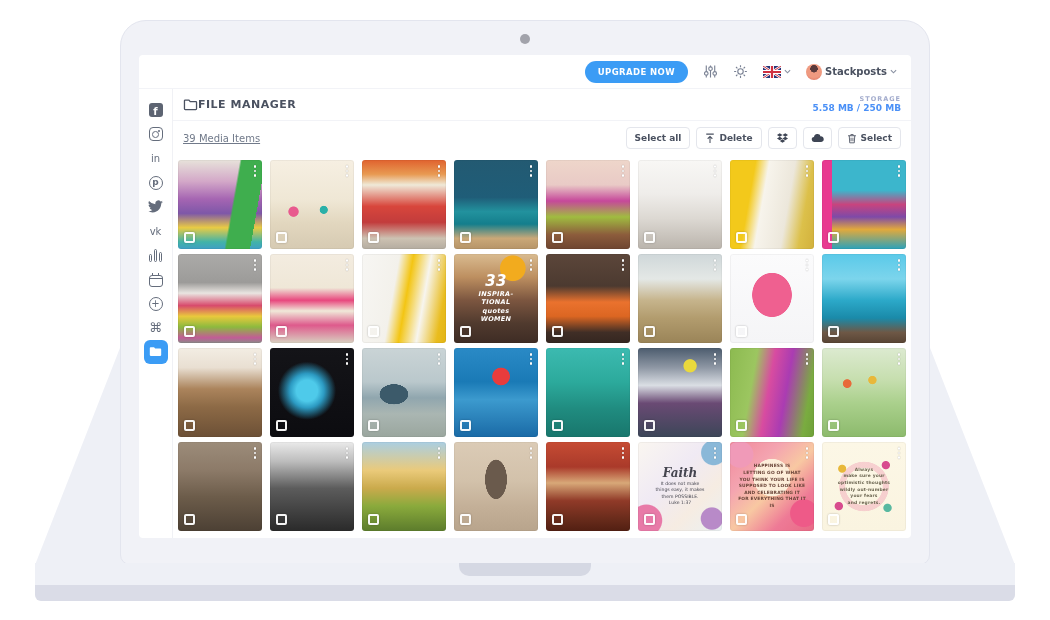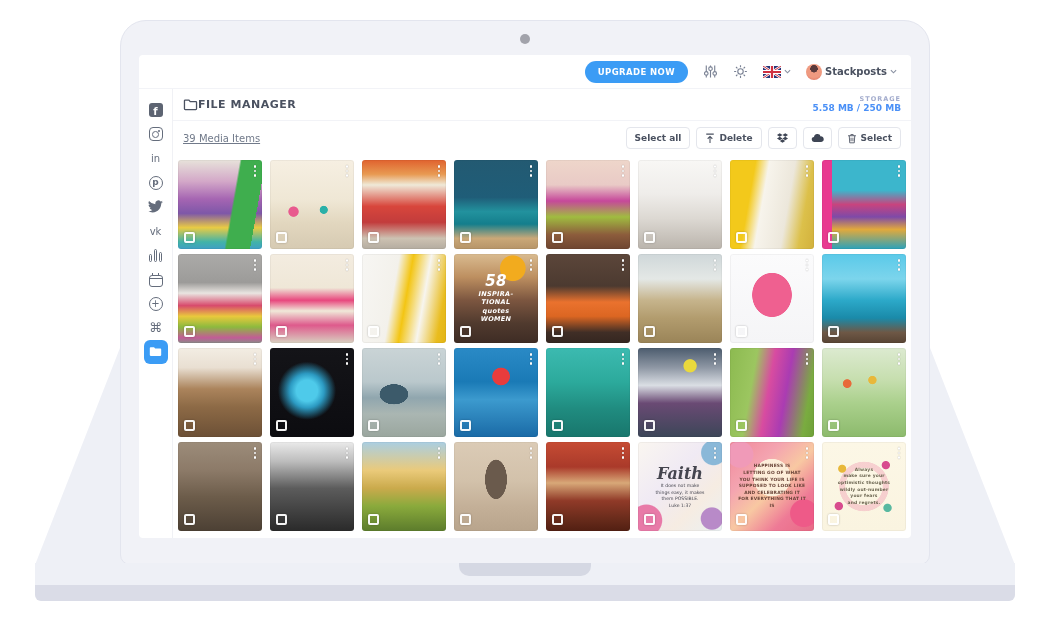--- a/index.html
+++ b/index.html
@@ -60,21 +60,21 @@
   .cb { position:absolute; left:6px; bottom:6px; width:11px; height:11px; border:2px solid rgba(255,255,255,.95); border-radius:2px; box-shadow:0 0 2px rgba(0,0,0,.3); }
   .dots { position:absolute; top:5px; right:6px; display:flex; flex-direction:column; gap:2px; align-items:center; }
   .dots i { width:2.5px; height:2.5px; background:#fff; border-radius:50%; box-shadow:0 0 1px rgba(0,0,0,.45); display:block; }
 
   .ov { position:absolute; inset:0; display:flex; flex-direction:column; align-items:center; justify-content:center; text-align:center; padding:5px; }
   .ov-big { font-weight:700; }
   .ov-white { color:#fff; font-style:italic; }
   .ov-white div { font-size:6.5px; line-height:1.3; font-weight:700; letter-spacing:.3px; }
   .ov-white .ov-big { font-size:15px; line-height:1.1; }
   .ov-faith { color:#45454f; }
-  .ov-faith .ov-big { font-family:"DejaVu Serif","Liberation Serif",serif; font-style:italic; font-size:16px; line-height:1.2; }
+  .ov-faith .ov-big { font-family:"DejaVu Serif","Liberation Serif",serif; font-style:italic; font-size:12px; line-height:1.2; }
   .ov-faith div { font-size:4.6px; line-height:1.4; }
   .ov-tiny div { font-size:4.4px; line-height:1.5; font-weight:700; letter-spacing:.2px; }
 </style>
 </head>
 <body>
 
 <div class="stage">
   <div class="backdrop left"></div>
   <div class="backdrop right"></div>
 
@@ -295,21 +295,21 @@
               <div class="cell" style="background: linear-gradient(100deg, rgb(247, 246, 243) 0%, rgb(243, 241, 235) 38%, rgb(243, 197, 19) 52%, rgb(247, 245, 239) 70%, rgb(233, 188, 30) 90%, rgb(226, 180, 20) 100%);">
                 <div class="dots">
                   <i></i>
                   <i></i>
                   <i></i>
                 </div>
                 <div class="cb"></div>
               </div>
               <div class="cell" style="background: radial-gradient(circle at 70% 16%, rgb(242, 171, 30) 0px, rgb(242, 171, 30) 13%, rgba(0, 0, 0, 0) 14%), linear-gradient(rgb(217, 187, 144) 0%, rgb(189, 143, 96) 26%, rgb(124, 86, 64) 52%, rgb(80, 58, 46) 78%, rgb(62, 44, 36) 100%);">
                 <div class="ov ov-white">
-                  <div class="ov-big">58</div>
+                  <div class="ov-big">33</div>
                   <div>INSPIRA-</div>
                   <div>TIONAL</div>
                   <div>quotes</div>
                   <div>WOMEN</div>
                 </div>
                 <div class="dots">
                   <i></i>
                   <i></i>
                   <i></i>
                 </div>

